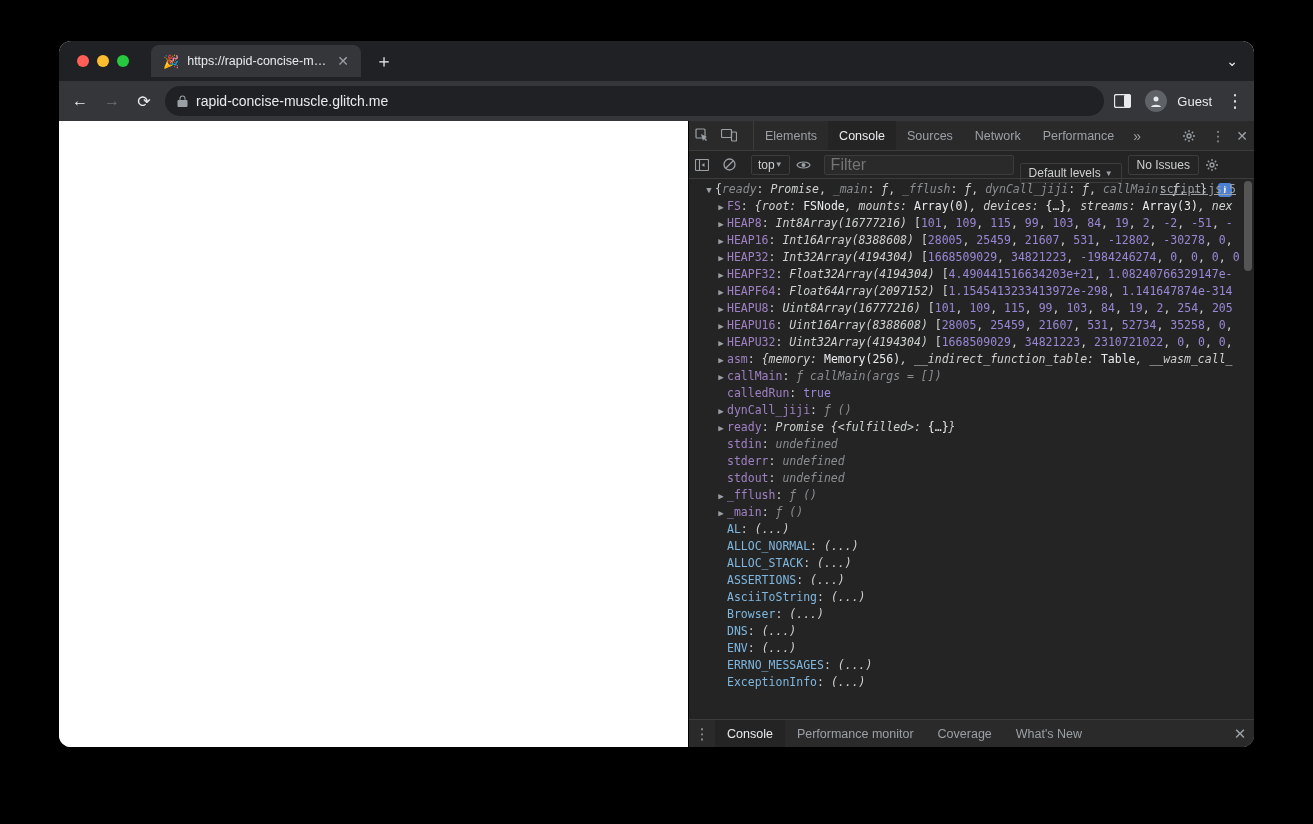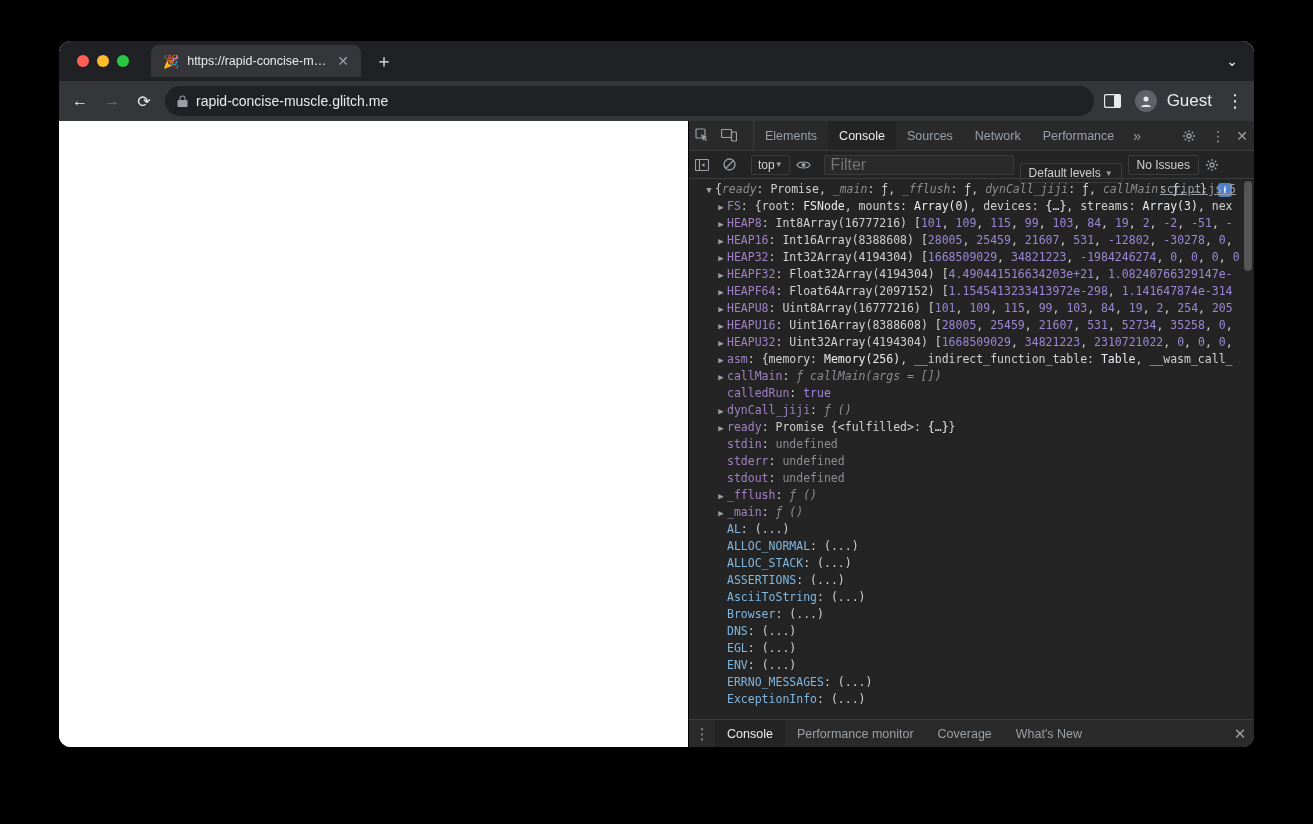--- a/index.html
+++ b/index.html
@@ -17,21 +17,21 @@
   .newtab { color:#e8eaed; font-size:18px; margin-left:14px; cursor:pointer;}
   .tabstrip .spacer{flex:1;}
   .caret { color:#e8eaed; font-size:14px; margin-right:8px;}
   
   .toolbar { height:40px; background:#35363a; display:flex; align-items:center; gap:10px; padding:0 10px;}
   .toolbar .nav { color:#e8eaed; font-size:16px; width:22px; text-align:center; cursor:pointer;}
   .toolbar .nav.dis{color:#6e6f73; cursor:default;}
   .omni { flex:1; height:30px; background:#202124; border-radius:15px; display:flex; align-items:center; padding:0 12px; gap:8px; color:#e8eaed; font-size:14px;}
   .omni .lock{color:#9aa0a6; font-size:12px;}
   .right-icons { display:flex; align-items:center; gap:14px; color:#e8eaed;}
-  .guest { display:flex; align-items:center; gap:10px; font-size:17px; color:#e8eaed;}
+  .guest { display:flex; align-items:center; gap:10px; font-size:13px; color:#e8eaed;}
   .avatar { width:22px; height:22px; border-radius:50%; background:#5f6368; display:flex; align-items:center; justify-content:center;}
   .kebab { font-size:18px;}
   
   .content { flex:1; display:flex; min-height:0;}
   .page { flex:1; background:#fff;}
   .devtools { width:566px; background:#242424; color:#cfd0d1; display:flex; flex-direction:column; font-size:12px; border-left:1px solid #000;}
   
   .dt-tabs { height:30px; background:#2a2a2a; display:flex; align-items:center; border-bottom:1px solid #3c3c3c;}
   .dt-iconbox { display:flex; align-items:center; gap:0; padding:0 6px; border-right:1px solid #3c3c3c; height:100%;}
   .dt-iconbox span{ width:26px; text-align:center; color:#9aa0a6; font-size:13px; cursor:pointer;}
@@ -54,21 +54,21 @@
   .line { white-space:nowrap; padding-left:14px;}
   .line .arrow { color:#9aa0a6; display:inline-block; width:12px; text-align:center; cursor:pointer; font-size:9px;}
   .line .arrow.open::before{content:"▼";}
   .line .arrow.closed::before{content:"▶";}
   .line.child{ padding-left:26px;}
   .k-prop { color:#a080c4; } 
   .k-prop-blue { color:#7fb7e0;}
   .k-gray{ color:#8a8d91; font-style:italic;}
   .k-num { color:#9b87d6;}
   .k-arr { color:#e8eaed;}
-  .k-type { color:#cfd0d1;}
+  .k-type { color:#cfd0d1;font-style:italic;}
   .k-bool { color:#9b87d6;}
   .punc { color:#cfd0d1;}
   .badge-i { display:inline-flex; width:14px; height:14px; background:#4a81d4; color:#fff; font-size:10px; align-items:center; justify-content:center; border-radius:3px; margin-left:4px; font-family:-apple-system; font-weight:bold;}
   .scroll-track{ position:absolute; right:0; top:0; width:12px; height:100%;}
   .scroll-thumb{ position:absolute; right:2px; top:2px; width:8px; height:90px; background:#555; border-radius:4px;}
   
   .drawer { height:28px; background:#2a2a2a; border-top:1px solid #3c3c3c; display:flex; align-items:center; font-size:12.5px;}
   .drawer .kebab2{ width:26px; text-align:center; color:#9aa0a6; cursor:pointer; font-size:15px;}
   .drawer .dtab{ padding:0 12px; height:100%; display:flex; align-items:center; color:#9aa0a6; cursor:pointer;}
   .drawer .dtab.active{ background:#242424; color:#e8eaed;}
@@ -233,21 +233,20 @@
             <div class="line child"><span class="arrow" style="visibility:hidden">·</span><span class="k-prop">stdout</span><span class="punc">: </span><span class="k-type" style="color:#8a8d91">undefined</span></div>
             <div class="line child"><span class="arrow closed"></span><span class="k-prop">_fflush</span><span class="punc">: </span><span class="k-gray">ƒ ()</span></div>
             <div class="line child"><span class="arrow closed"></span><span class="k-prop">_main</span><span class="punc">: </span><span class="k-gray">ƒ ()</span></div>
             <div class="line child"><span class="arrow" style="visibility:hidden">·</span><span class="k-prop-blue">AL</span><span class="punc">: </span><span class="k-type">(...)</span></div>
             <div class="line child"><span class="arrow" style="visibility:hidden">·</span><span class="k-prop-blue">ALLOC_NORMAL</span><span class="punc">: </span><span class="k-type">(...)</span></div>
             <div class="line child"><span class="arrow" style="visibility:hidden">·</span><span class="k-prop-blue">ALLOC_STACK</span><span class="punc">: </span><span class="k-type">(...)</span></div>
             <div class="line child"><span class="arrow" style="visibility:hidden">·</span><span class="k-prop-blue">ASSERTIONS</span><span class="punc">: </span><span class="k-type">(...)</span></div>
             <div class="line child"><span class="arrow" style="visibility:hidden">·</span><span class="k-prop-blue">AsciiToString</span><span class="punc">: </span><span class="k-type">(...)</span></div>
             <div class="line child"><span class="arrow" style="visibility:hidden">·</span><span class="k-prop-blue">Browser</span><span class="punc">: </span><span class="k-type">(...)</span></div>
             <div class="line child"><span class="arrow" style="visibility:hidden">·</span><span class="k-prop-blue">DNS</span><span class="punc">: </span><span class="k-type">(...)</span></div>
-            <div class="line child"><span class="arrow" style="visibility:hidden">·</span><span class="k-prop-blue">EGL</span><span class="punc">: </span><span class="k-type">(...)</span></div>
             <div class="line child"><span class="arrow" style="visibility:hidden">·</span><span class="k-prop-blue">ENV</span><span class="punc">: </span><span class="k-type">(...)</span></div>
             <div class="line child"><span class="arrow" style="visibility:hidden">·</span><span class="k-prop-blue">ERRNO_MESSAGES</span><span class="punc">: </span><span class="k-type">(...)</span></div>
             <div class="line child"><span class="arrow" style="visibility:hidden">·</span><span class="k-prop-blue">ExceptionInfo</span><span class="punc">: </span><span class="k-type">(...)</span></div>
           </div>
         <div class="scroll-track">
           <div class="scroll-thumb"></div>
         </div>
       </div>
 
       <div class="drawer">

